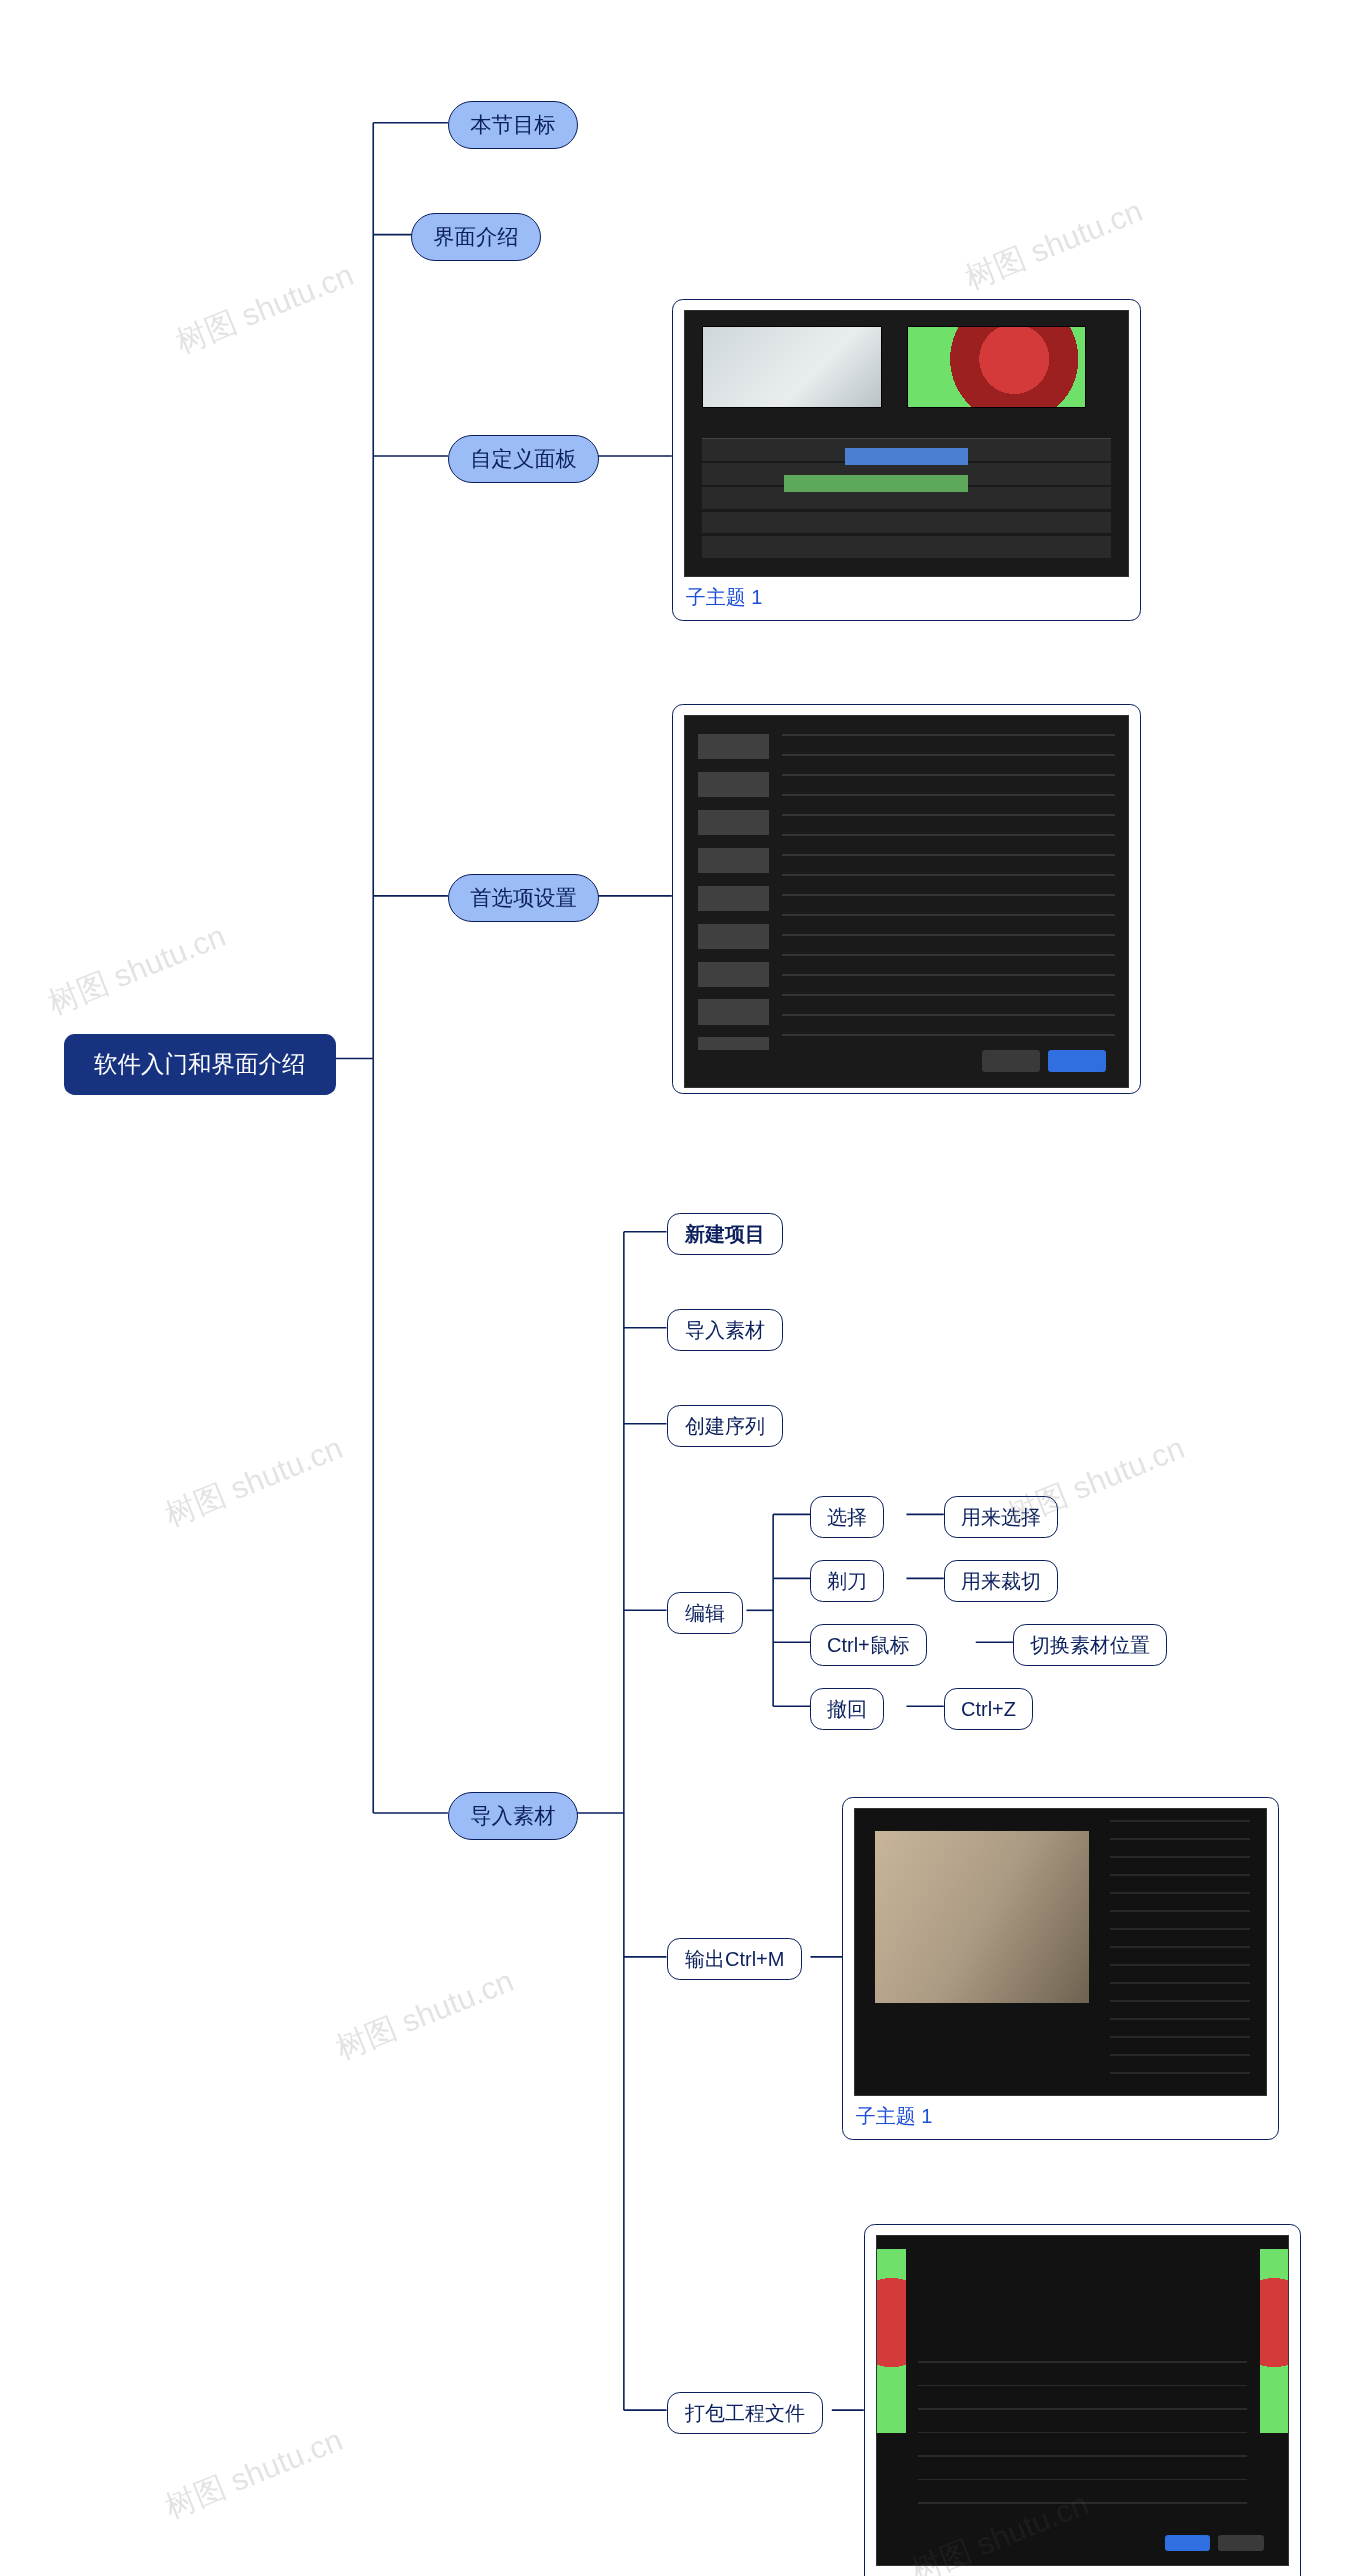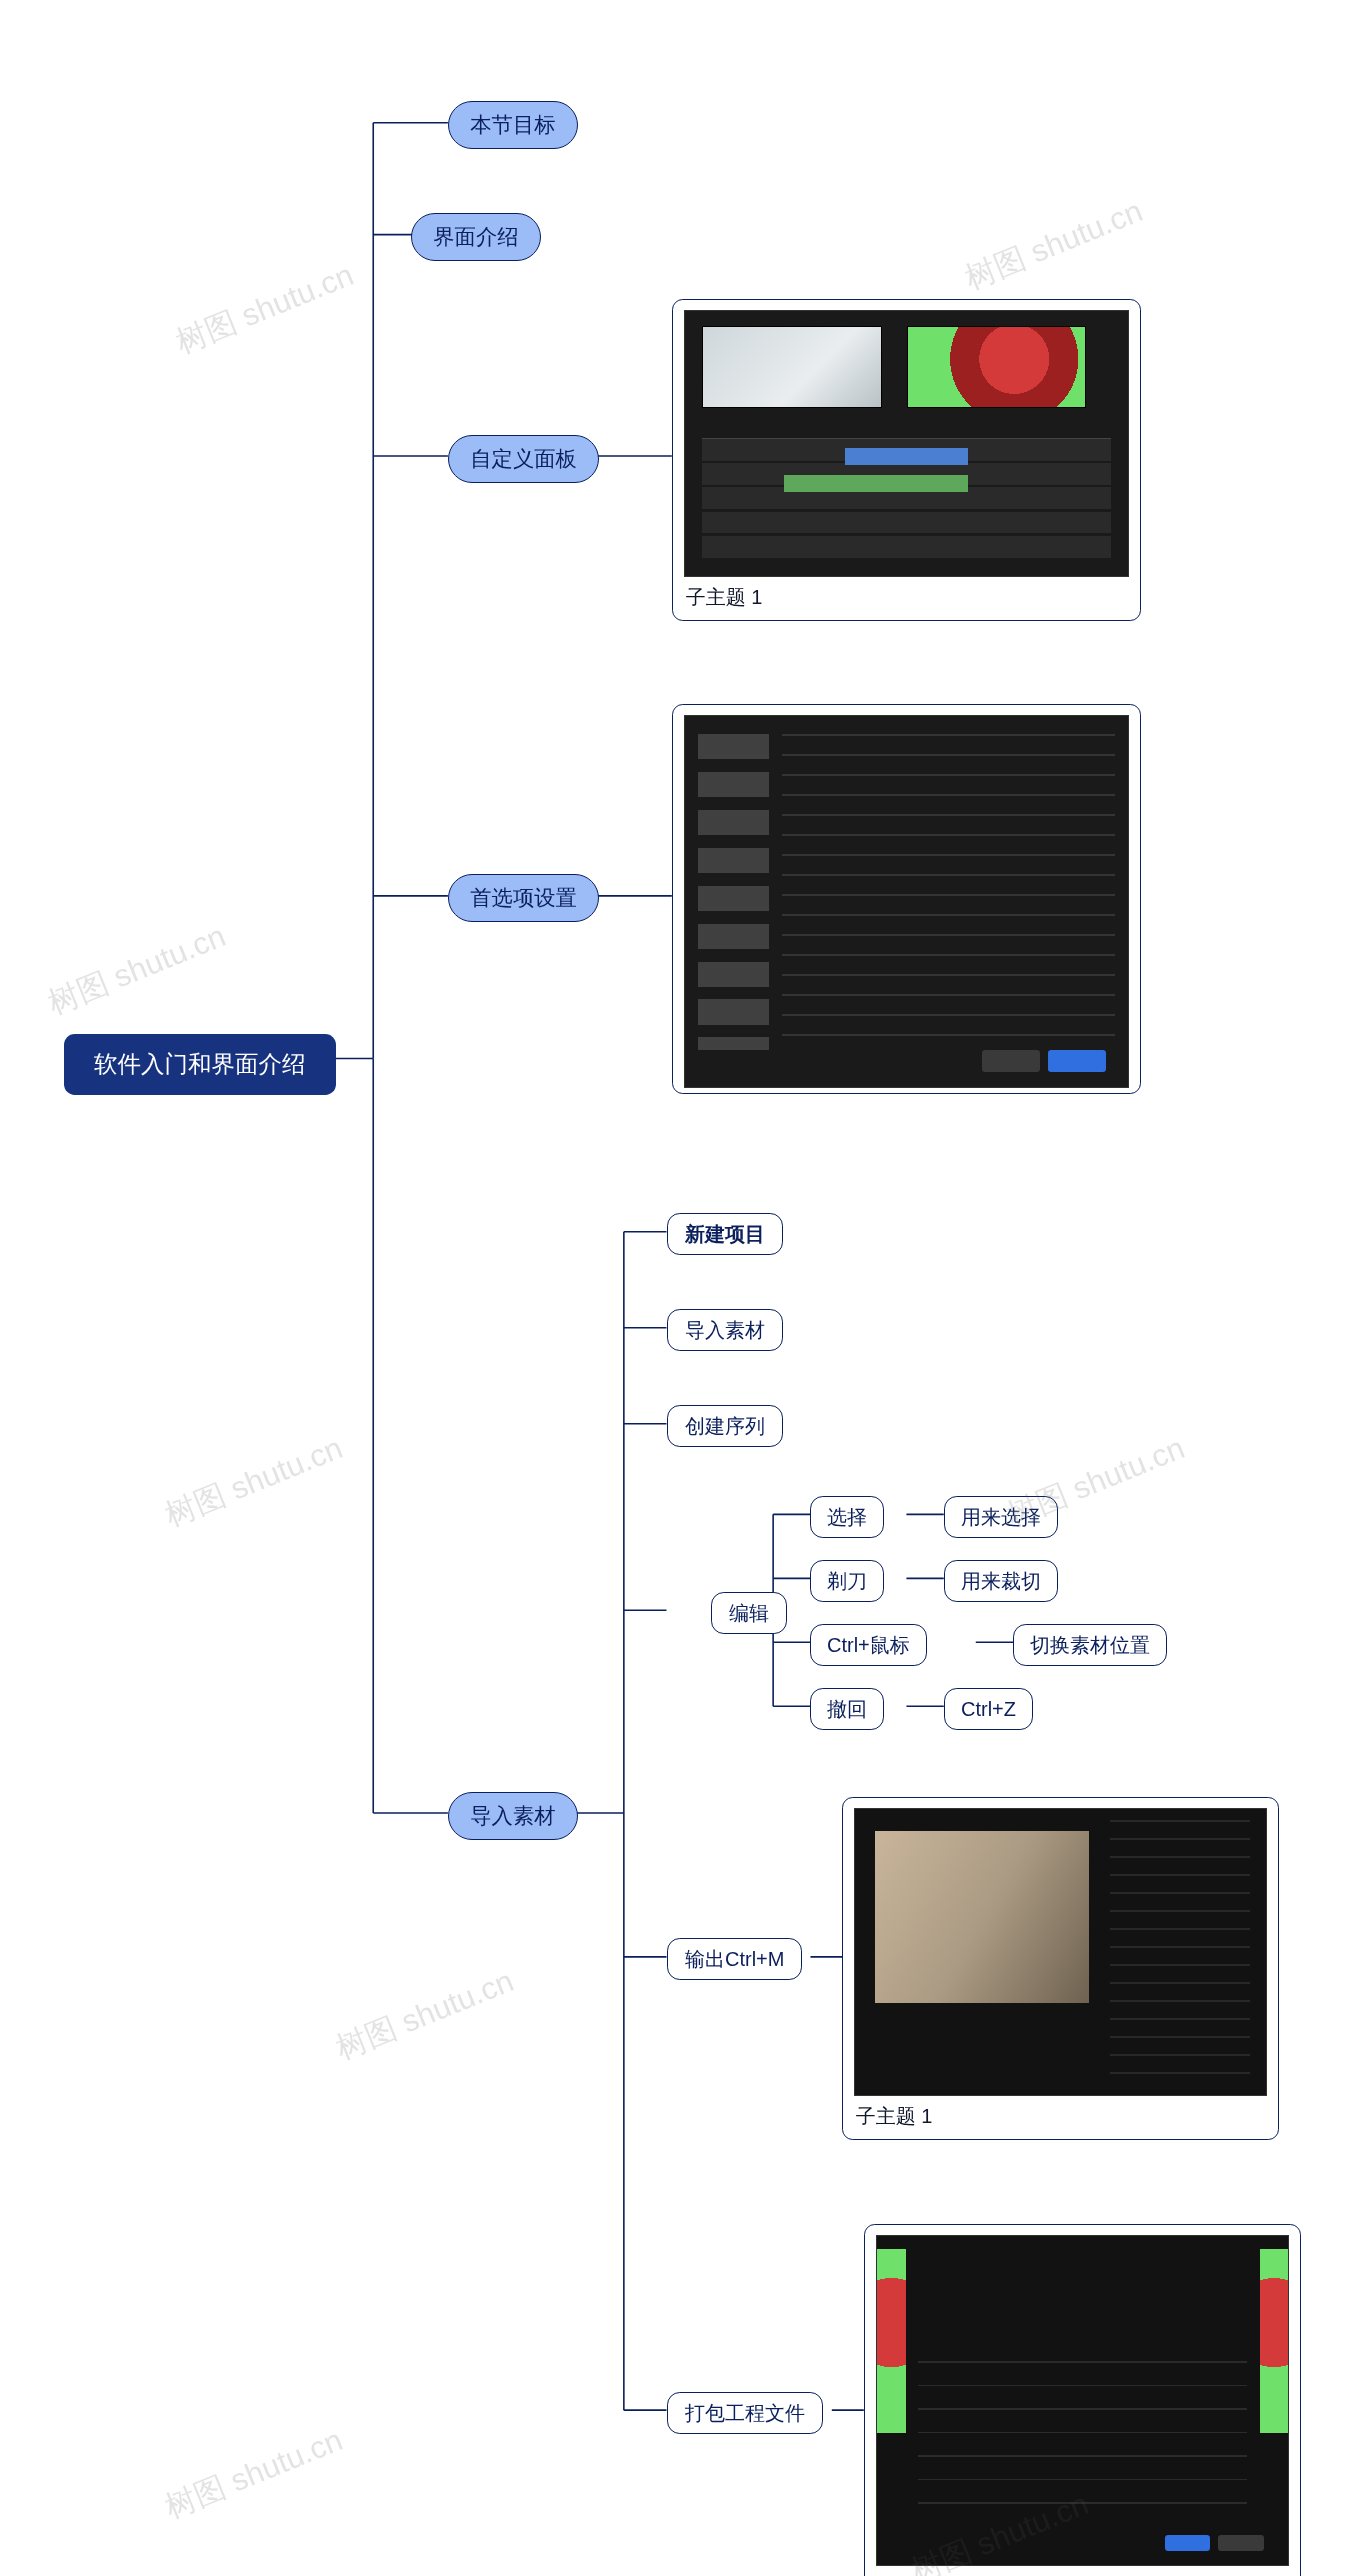--- a/index.html
+++ b/index.html
@@ -71,21 +71,21 @@
     padding: 9.6px 10.7px 5.3px 10.7px;
     z-index: 3;
   }
   .imgcard .shot {
     width: 100%;
     border: 0.5px solid #333;
     display: block;
   }
   .caption {
     font-size: 20px;
-    color: #0f172a;
+    color: #1d4ed8;
     padding: 7.5px 2.1px 3.2px 2.1px;
   }
   
   .shot.premiere {
     background: #1a1a1a;
     position: relative;
   }
   .shot.premiere::before {
     content: "";
     position: absolute;
@@ -287,21 +287,21 @@
         </div>
     </div>
   </div>
 
   <div class="node l2" style="left:667px; top:1213px;font-weight:bold;">新建项目</div>
 
   <div class="node l2" style="left:667px; top:1309px;">导入素材</div>
 
   <div class="node l2" style="left:667px; top:1405px;">创建序列</div>
 
-  <div class="node l2" style="left:667px; top:1592px;margin-left:44px;">编辑</div>
+  <div class="node l2" style="left:667px; top:1592px;">编辑</div>
 
   <div class="node l2" style="left:667px; top:1938px;">输出Ctrl+M</div>
 
   <div class="node l2" style="left:667px; top:2392px;">打包工程文件</div>
 
   <div class="node l3" style="left:810px; top:1496px;">选择</div>
   <div class="node l3" style="left:944px; top:1496px;">用来选择</div>
 
   <div class="node l3" style="left:810px; top:1560px;">剃刀</div>
   <div class="node l3" style="left:944px; top:1560px;">用来裁切</div>

